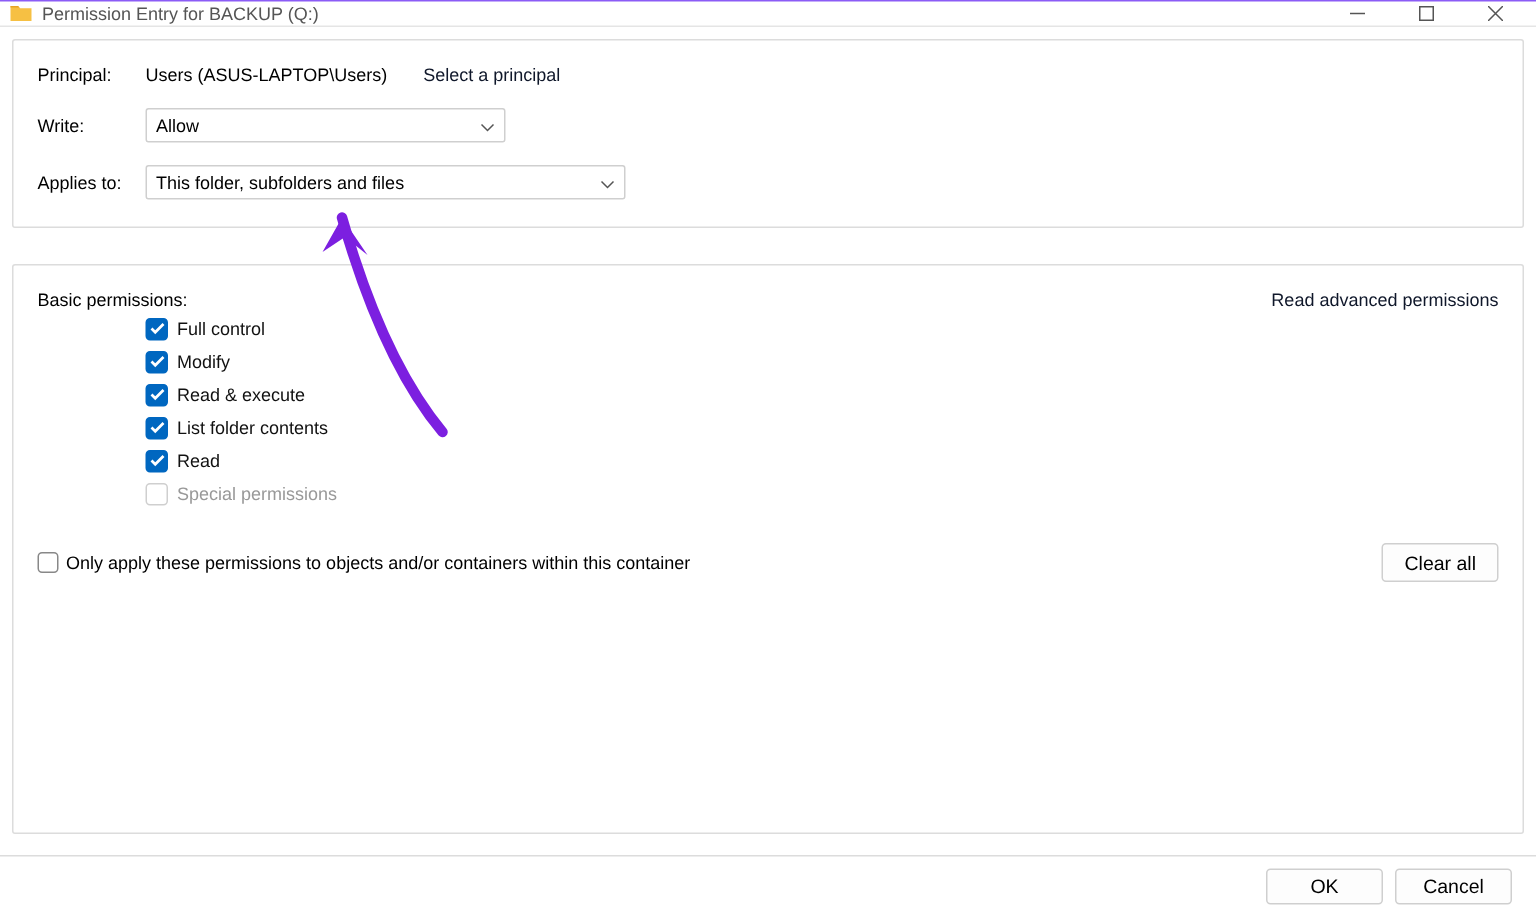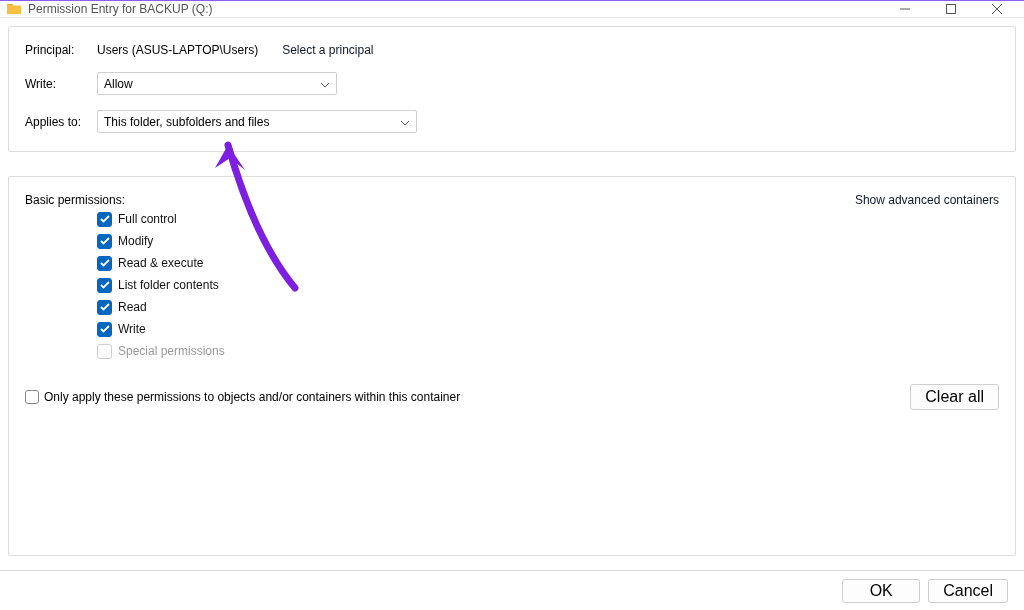--- a/index.html
+++ b/index.html
@@ -114,21 +114,21 @@
       height: 26px;
       padding: 0 14px;
       border: 1px solid #cfcfcf;
       background: #fdfdfd;
       border-radius: 3px;
       cursor: pointer;
       min-width: 70px;
       display: inline-flex;
       align-items: center;
       justify-content: center;
-      font-size: 16px;
+      font-size: 13px;
       color: #000;
     }
 
     .footer {
       position: absolute;
       left: 0; right: 0; bottom: 0;
       height: 40px;
       border-top: 1px solid #dcdcdc;
       display: flex;
       align-items: center;
@@ -203,21 +203,21 @@
               <path d="M1 1l4 4 4-4" fill="none" stroke="#555" stroke-width="1"></path>
             </svg>
         </span>
       </div>
     </div>
   </div>
 
   <div class="panel basic">
     <div class="basic-header">
       <span>Basic permissions:</span>
-      <span class="link">Show advanced containers</span>
+      <span class="link">Read advanced permissions</span>
     </div>
 
     <div class="perm-list">
       <div class="perm-item">
         <span class="chk checked">
           <svg viewBox="0 0 10 10">
               <path d="M1 5l2.5 2.5L9 2" fill="none" stroke="#fff" stroke-width="1.8"></path>
             </svg>
         </span>
         <span class="plabel">Full control</span>
@@ -246,28 +246,20 @@
         </span>
         <span class="plabel">List folder contents</span>
       </div>
       <div class="perm-item">
         <span class="chk checked">
           <svg viewBox="0 0 10 10">
               <path d="M1 5l2.5 2.5L9 2" fill="none" stroke="#fff" stroke-width="1.8"></path>
             </svg>
         </span>
         <span class="plabel">Read</span>
-      </div>
-      <div class="perm-item">
-        <span class="chk checked">
-          <svg viewBox="0 0 10 10">
-              <path d="M1 5l2.5 2.5L9 2" fill="none" stroke="#fff" stroke-width="1.8"></path>
-            </svg>
-        </span>
-        <span class="plabel">Write</span>
       </div>
       <div class="perm-item disabled">
         <span class="chk disabled"></span>
         <span class="plabel">Special permissions</span>
       </div>
     </div>
 
     <div class="only-row">
       <div class="only-chk-wrap">
         <span class="only-chk"></span>

